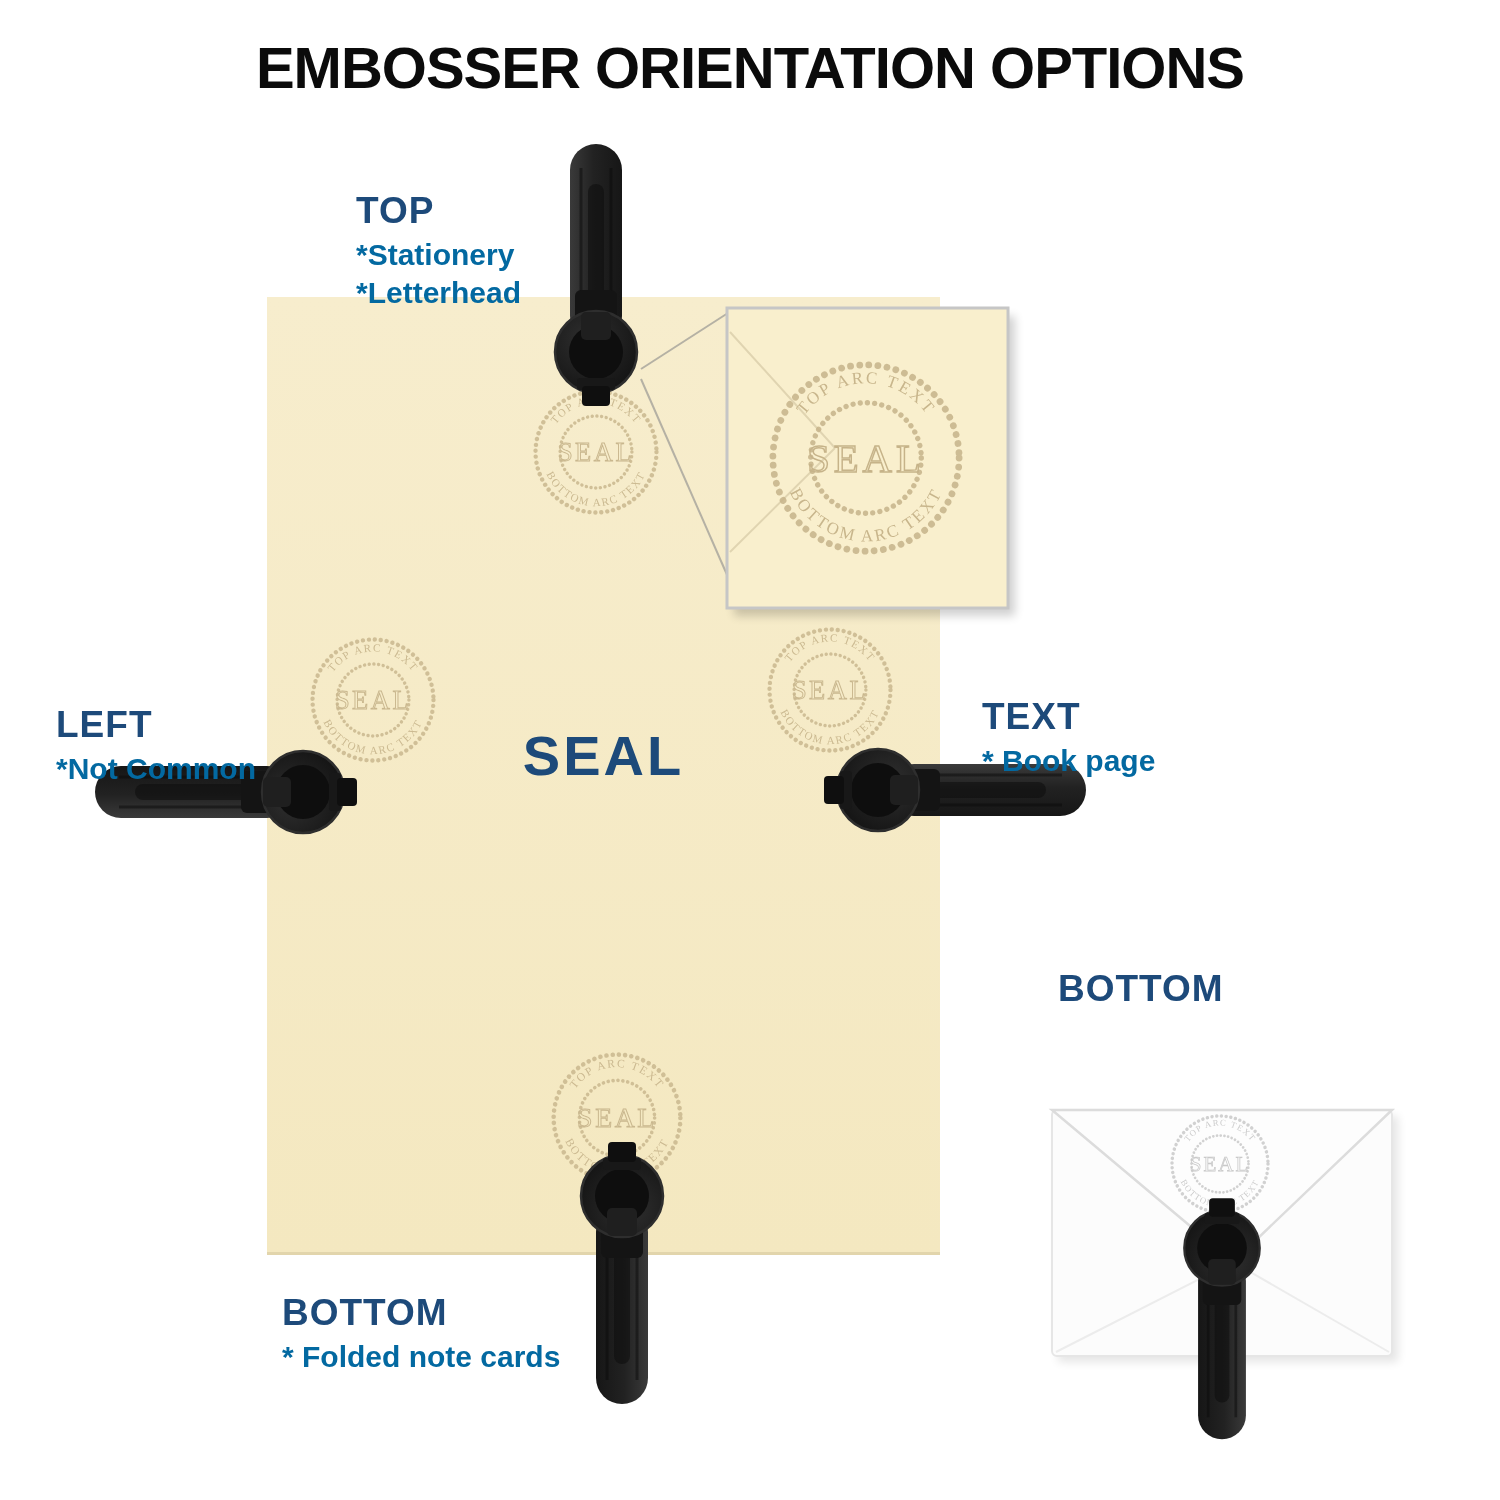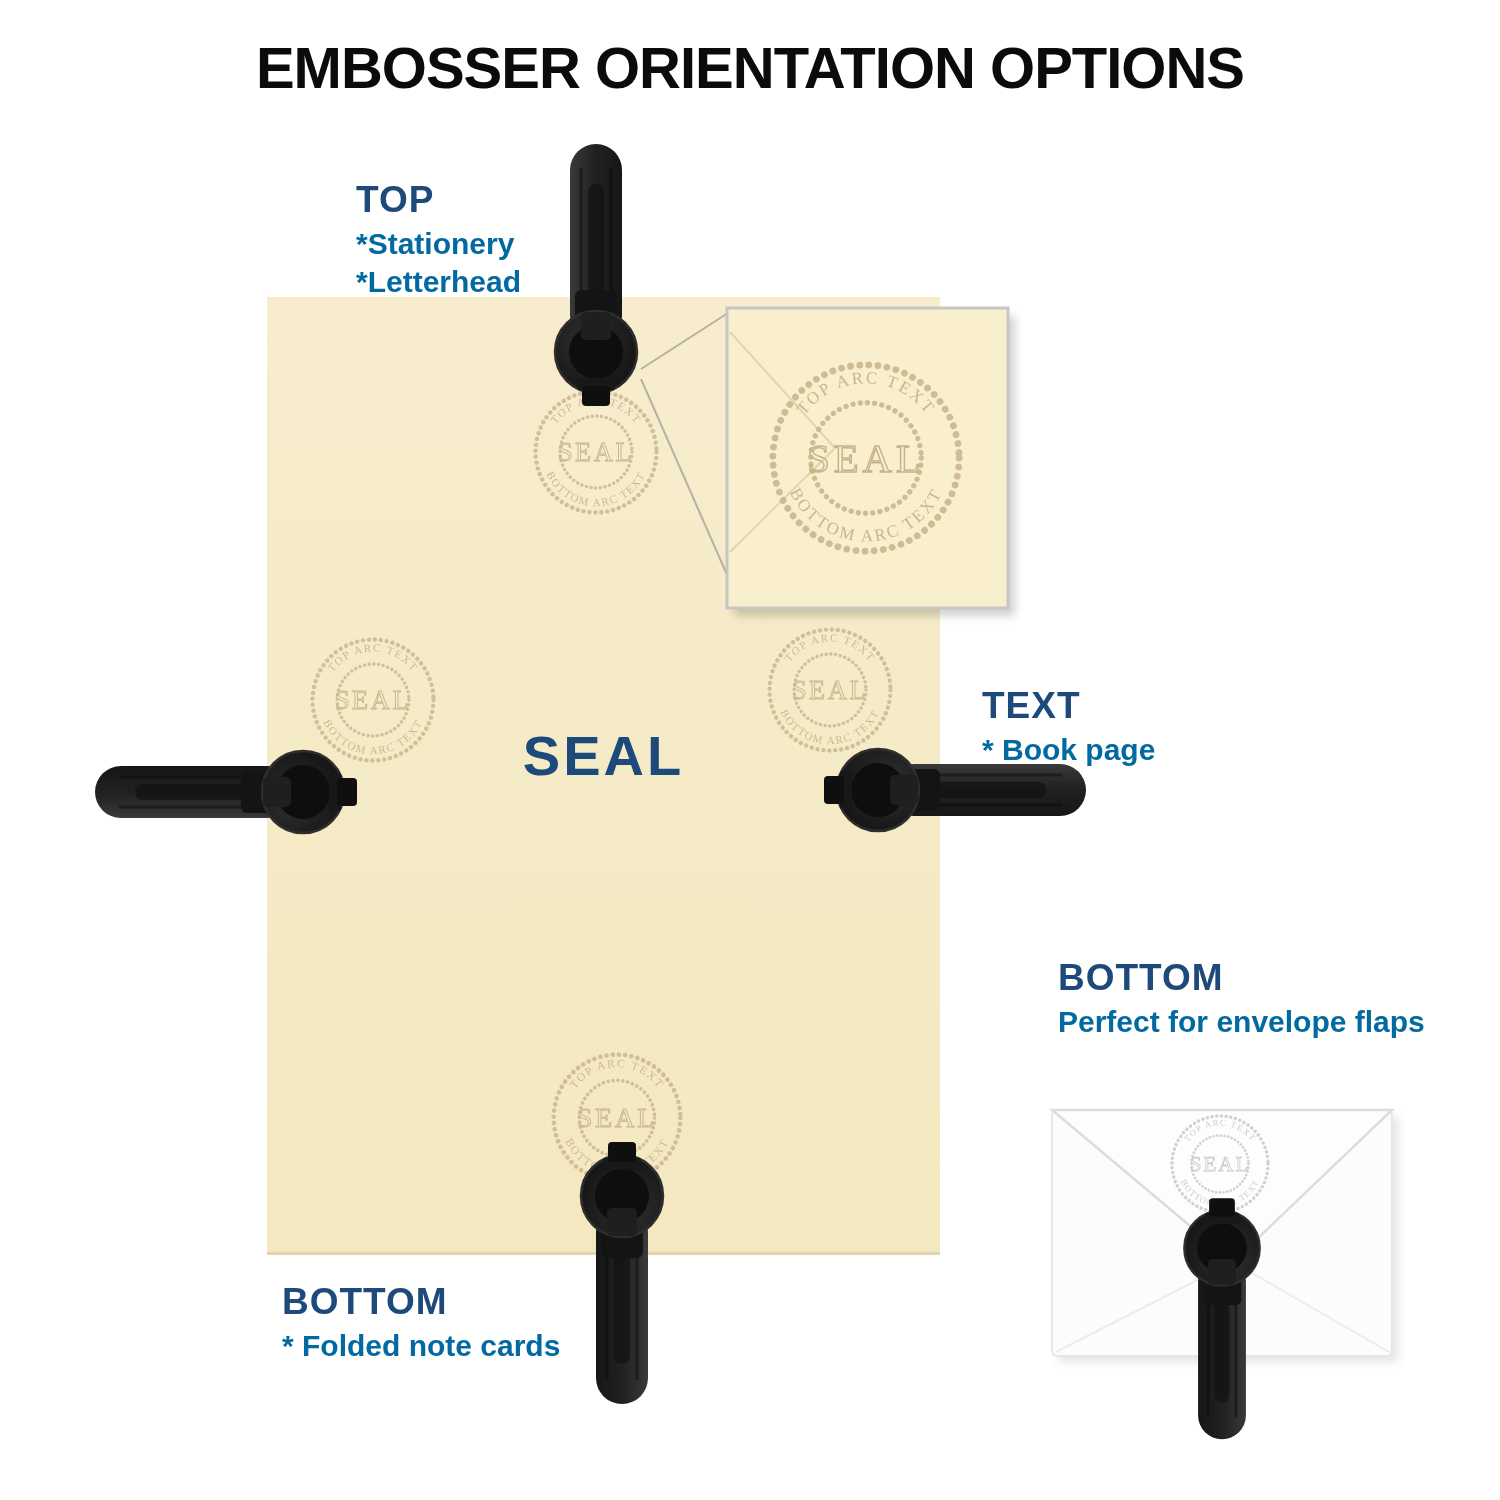--- a/index.html
+++ b/index.html
@@ -9,21 +9,21 @@
   }
   .stage{position:absolute;left:0;top:0;width:1500px;height:1500px;}
   svg.art{position:absolute;left:0;top:0;}
   .page-title{
     position:absolute;left:0;top:34px;width:1500px;text-align:center;
     font-size:58px;font-weight:700;letter-spacing:-1px;color:#0b0b0b;
     font-stretch:condensed;white-space:nowrap;
   }
   .label-block{position:absolute;line-height:1.2;white-space:nowrap;}
   .label-block .hd{
-    color:#1d4a7a;font-size:37px;font-weight:700;letter-spacing:1px;margin:0 0 4px 0;
+    color:#1d4a7a;font-size:37px;font-weight:700;letter-spacing:1px;margin:11px 0 4px 0;
   }
   .label-block .ln{
     color:#0369a1;font-size:30px;font-weight:700;margin:2px 0 0 0;
   }
   .center-text{
     position:absolute;left:267px;top:724px;width:673px;text-align:center;
     color:#1d4a7a;font-weight:700;font-size:56px;letter-spacing:3px;line-height:1.13;
   }
   .lb-top{left:356px;top:178px;}
   .lb-left{left:56px;top:692px;}
@@ -131,33 +131,36 @@
   </svg>
 
   <div class="page-title">EMBOSSER ORIENTATION OPTIONS</div>
 
   <div class="label-block lb-top">
     <div class="hd">TOP</div>
     <div class="ln">*Stationery</div>
     <div class="ln">*Letterhead</div>
   </div>
 
+  <div class="label-block lb-left">
+    <div class="hd">LEFT</div>
+    <div class="ln">*Not Common</div>
+  </div>
 
   <div class="label-block lb-right">
     <div class="hd">TEXT</div>
     <div class="ln">* Book page</div>
   </div>
 
   <div class="label-block lb-bottom-left">
     <div class="hd">BOTTOM</div>
     <div class="ln">* Folded note cards</div>
   </div>
 
   <div class="label-block lb-bottom-right">
     <div class="hd">BOTTOM</div>
-    <div class="ln">Perfect for envelope flaps</div>
   </div>
 
   <div class="center-text">
     <div>SEAL</div>
   </div>
 
 </div>
 
 </body></html>

